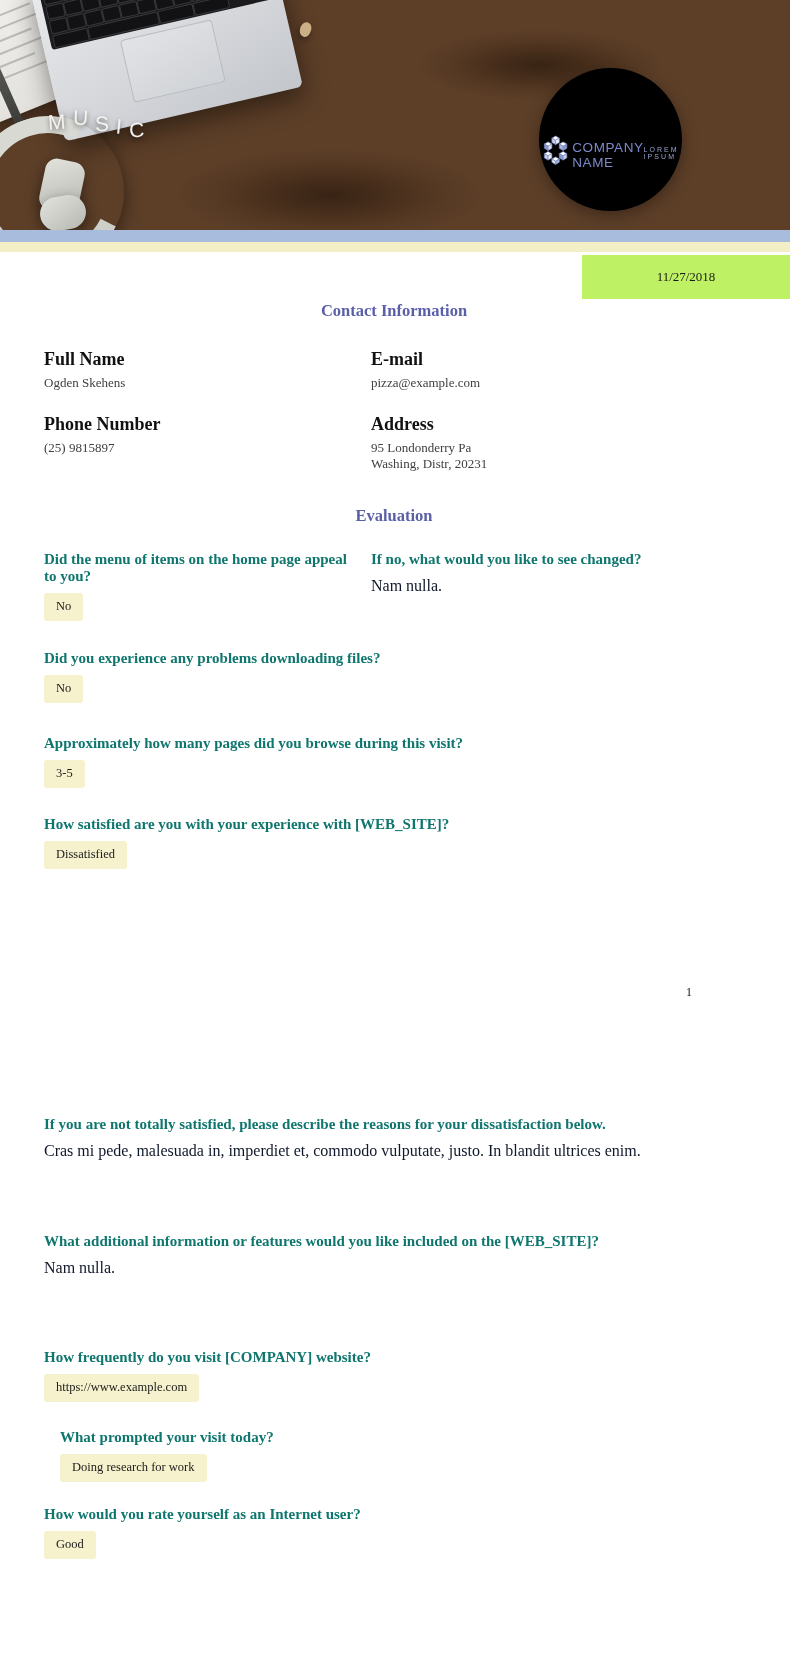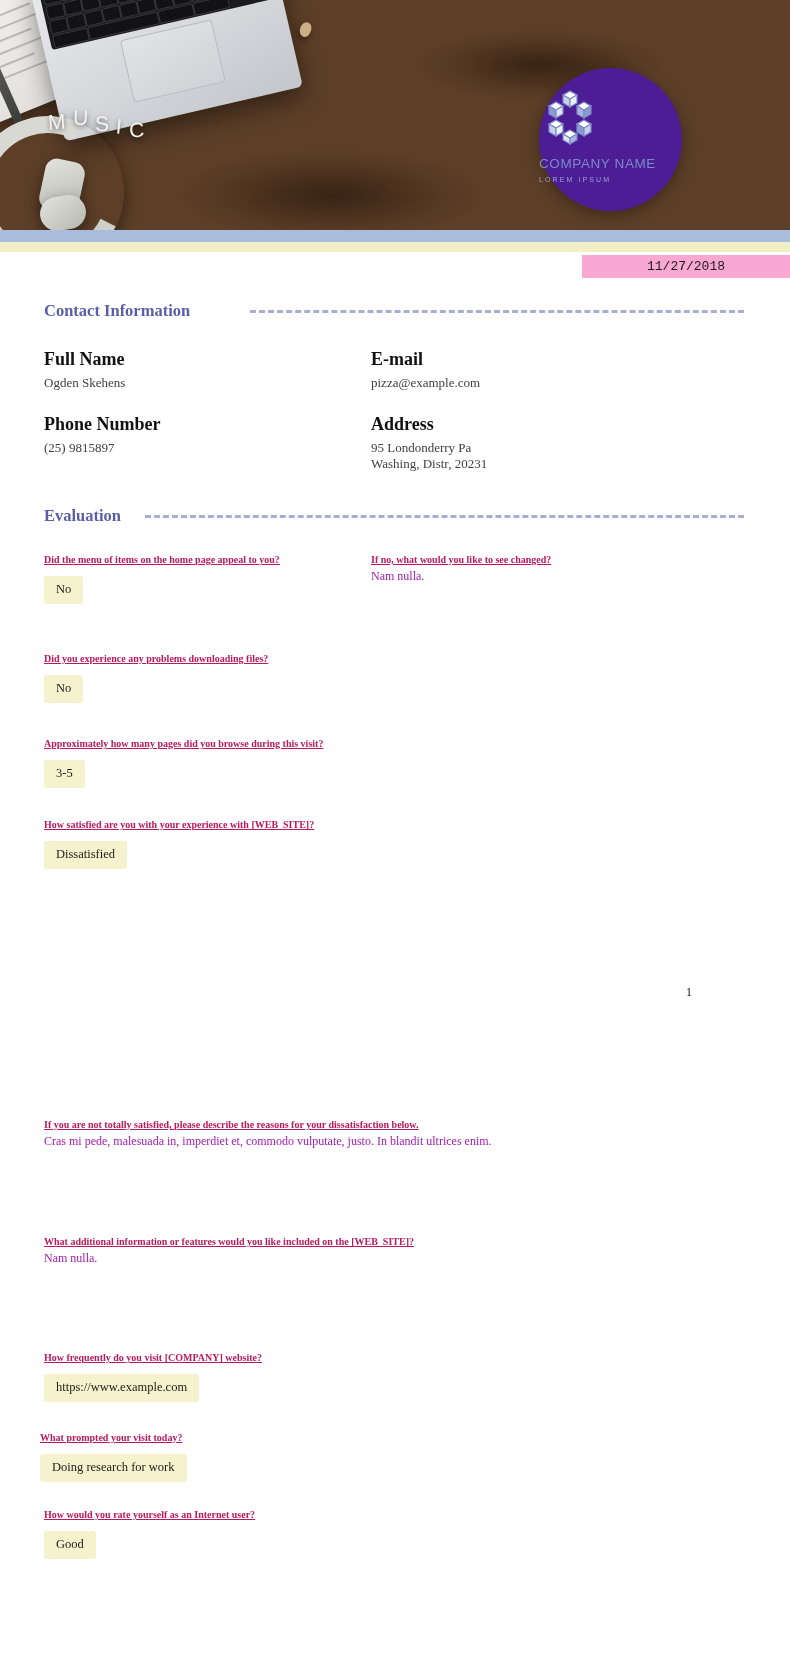--- a/index.html
+++ b/index.html
@@ -162,25 +162,26 @@
     color: #ffffff;
     letter-spacing: .3px;
     text-shadow: 0 2px 7px rgba(0,0,0,.55);
     white-space: nowrap;
   }
 
   .logo-badge {
     position: absolute;
     left: 539px; top: 68px;
     width: 143px; height: 143px;
-    background: #4c1d95;
+    background: #000000;
     border-radius: 50%;
     box-shadow: 0 4px 16px rgba(0,0,0,.35);
     display: flex;
-    flex-direction: column;
+    flex-direction: row;
+    align-items: center;
     justify-content: flex-start;
     padding-top: 22px;
     box-sizing: border-box;
   }
   .logo-name {
     font-family: "Liberation Sans", sans-serif;
     font-size: 13.5px;
     letter-spacing: .6px;
     color: #7b89c9;
     margin-top: 8px;
@@ -203,37 +204,37 @@
     position: absolute;
     left: 0; top: 242px;
     width: 790px; height: 10px;
     background: #f2eec6;
   }
 
   
   .date-badge {
     position: absolute;
     left: 582px; top: 255px;
-    width: 208px; height: 23px;
-    background: #f9a8d4;
+    width: 208px; height: 44px;
+    background: #bef264;
     display: flex;
     align-items: center;
     justify-content: center;
     font-size: 13px;
     color: #1a1a1a;
-    font-family: Liberation Mono, monospace;
   }
 
   
   .section-head {
     position: absolute;
     display: flex;
     align-items: center;
     width: 700px;
     left: 44px;
+    flex-direction: column;
   }
   .section-title {
     font-size: 16.5px;
     font-weight: 700;
     color: #5a5fa8;
     white-space: nowrap;
   }
   .dash-rule {
     flex: 1;
     height: 0;
@@ -264,29 +265,28 @@
   #f-email { left: 371px; top: 349px; }
   #f-phone { left: 44px; top: 414px; }
   #f-address { left: 371px; top: 414px; }
 
   
   .q {
     position: absolute;
   }
   .q .qt {
     font-weight: 700;
-    font-size: 10px;
+    font-size: 15px;
     line-height: 17px;
-    color: #be185d;
-    text-decoration: underline;
+    color: #0f766e;
   }
   .q .ans-text {
-    font-size: 12px;
-    color: #a21caf;
-    margin-top: 0;
+    font-size: 16px;
+    color: #0f172a;
+    margin-top: 10px;
     line-height: 16px;
   }
   .chip {
     display: inline-block;
     margin-top: 8px;
     background: #f6f2cd;
     color: #1b1b1b;
     font-size: 12.5px;
     padding: 6px 12px 7px 12px;
     border-radius: 3px;
@@ -301,21 +301,21 @@
   .page-num {
     position: absolute;
     left: 686px; top: 985px;
     font-size: 12px;
     color: #111;
   }
 
   #q5 { left: 44px; top: 1116px; width: 700px; }
   #q6 { left: 44px; top: 1233px; width: 700px; }
   #q7 { left: 44px; top: 1349px; width: 500px; }
-  #q8 { left: 40px; top: 1429px; width: 500px; }
+  #q8 { left: 60px; top: 1429px; width: 500px; }
   #q9 { left: 44px; top: 1506px; width: 500px; }
 </style>
 </head>
 <body>
 
 <div class="hero">
   <div class="wood"></div>
   <div class="wood-knot" style="left:420px;top:30px;width:240px;height:70px;"></div>
   <div class="wood-knot" style="left:180px;top:150px;width:300px;height:90px;"></div>
 

